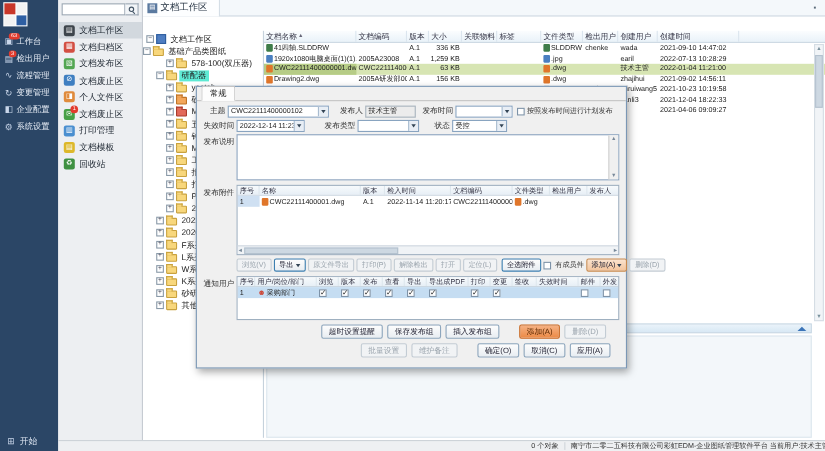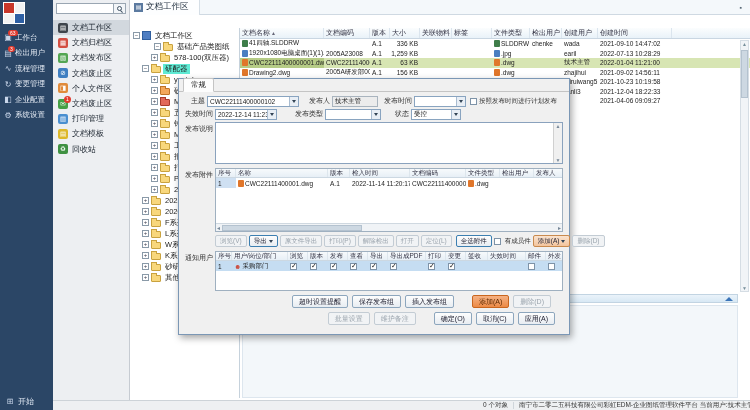--- a/index.html
+++ b/index.html
@@ -227,21 +227,21 @@
       <span class="pin">▪</span>
     </div>
 
 
     <div class="tree-panel">
         <div class="tree-row" style="padding-left: 3px;">
           <span class="exp">−</span>
           <span class="root-ico"></span>
           <span class="tree-label">文档工作区</span>
         </div>
-        <div class="tree-row" style="padding-left: 24px;">
+        <div class="tree-row" style="padding-left: 0;">
           <span class="exp">−</span>
           <span class="folder"></span>
           <span class="tree-label">基础产品类图纸</span>
         </div>
         <div class="tree-row" style="padding-left: 21px;">
           <span class="exp">+</span>
           <span class="folder"></span>
           <span class="tree-label">578-100(双压器)</span>
         </div>
         <div class="tree-row selected" style="padding-left: 12px;">

